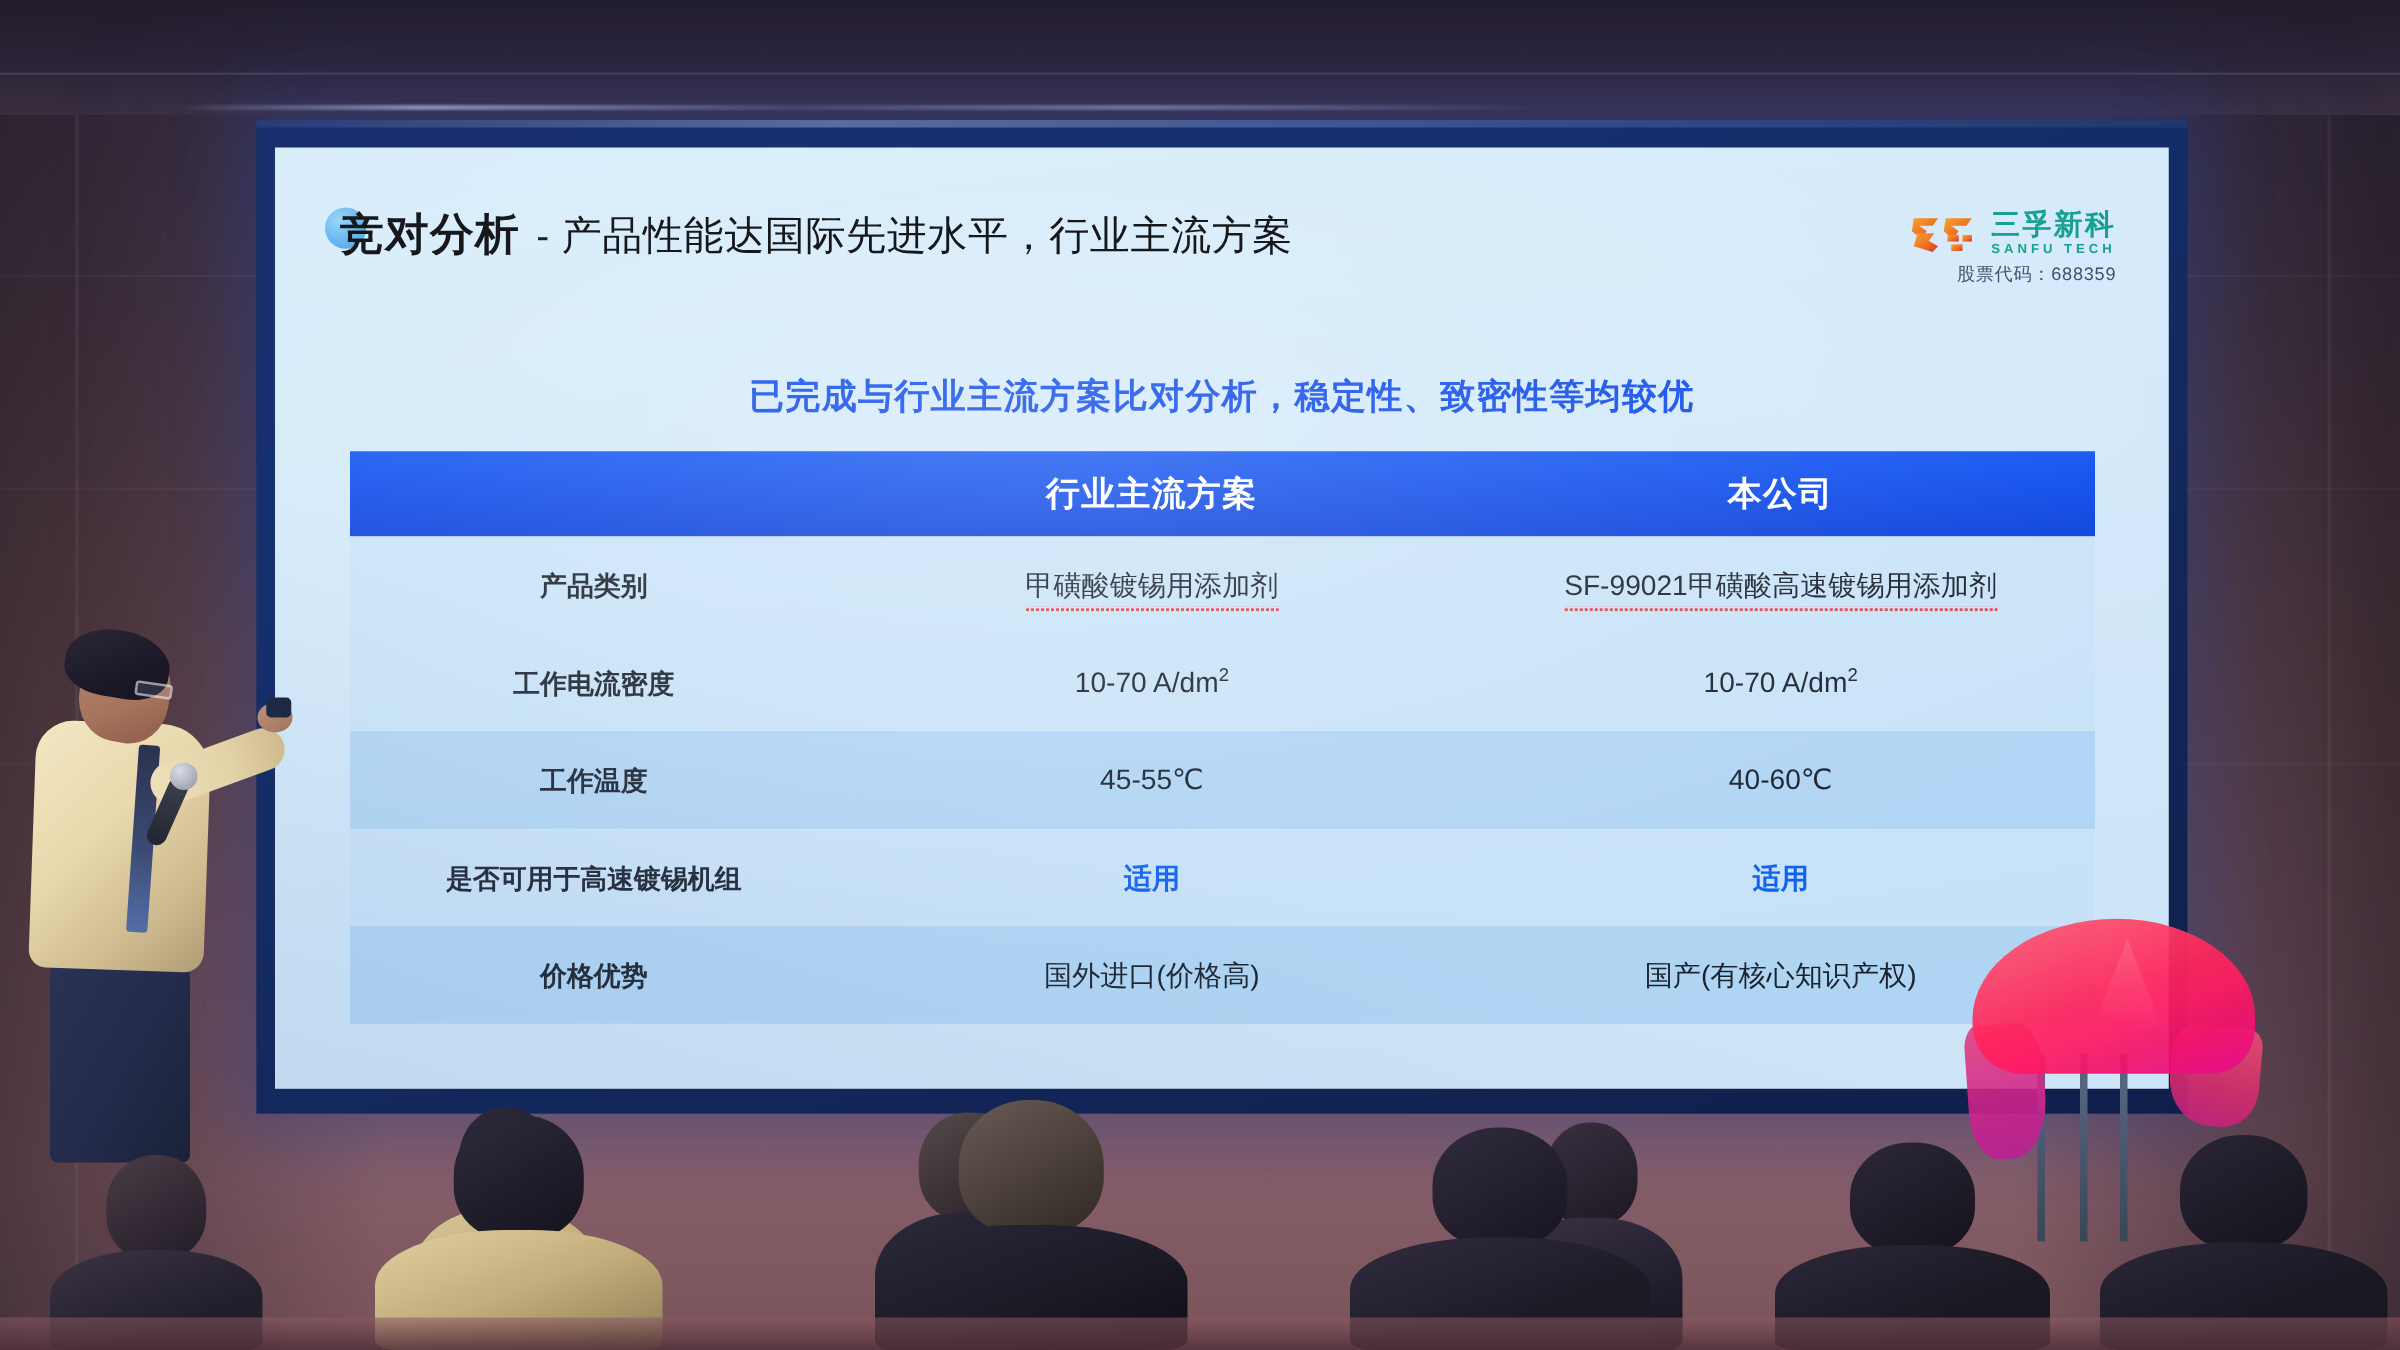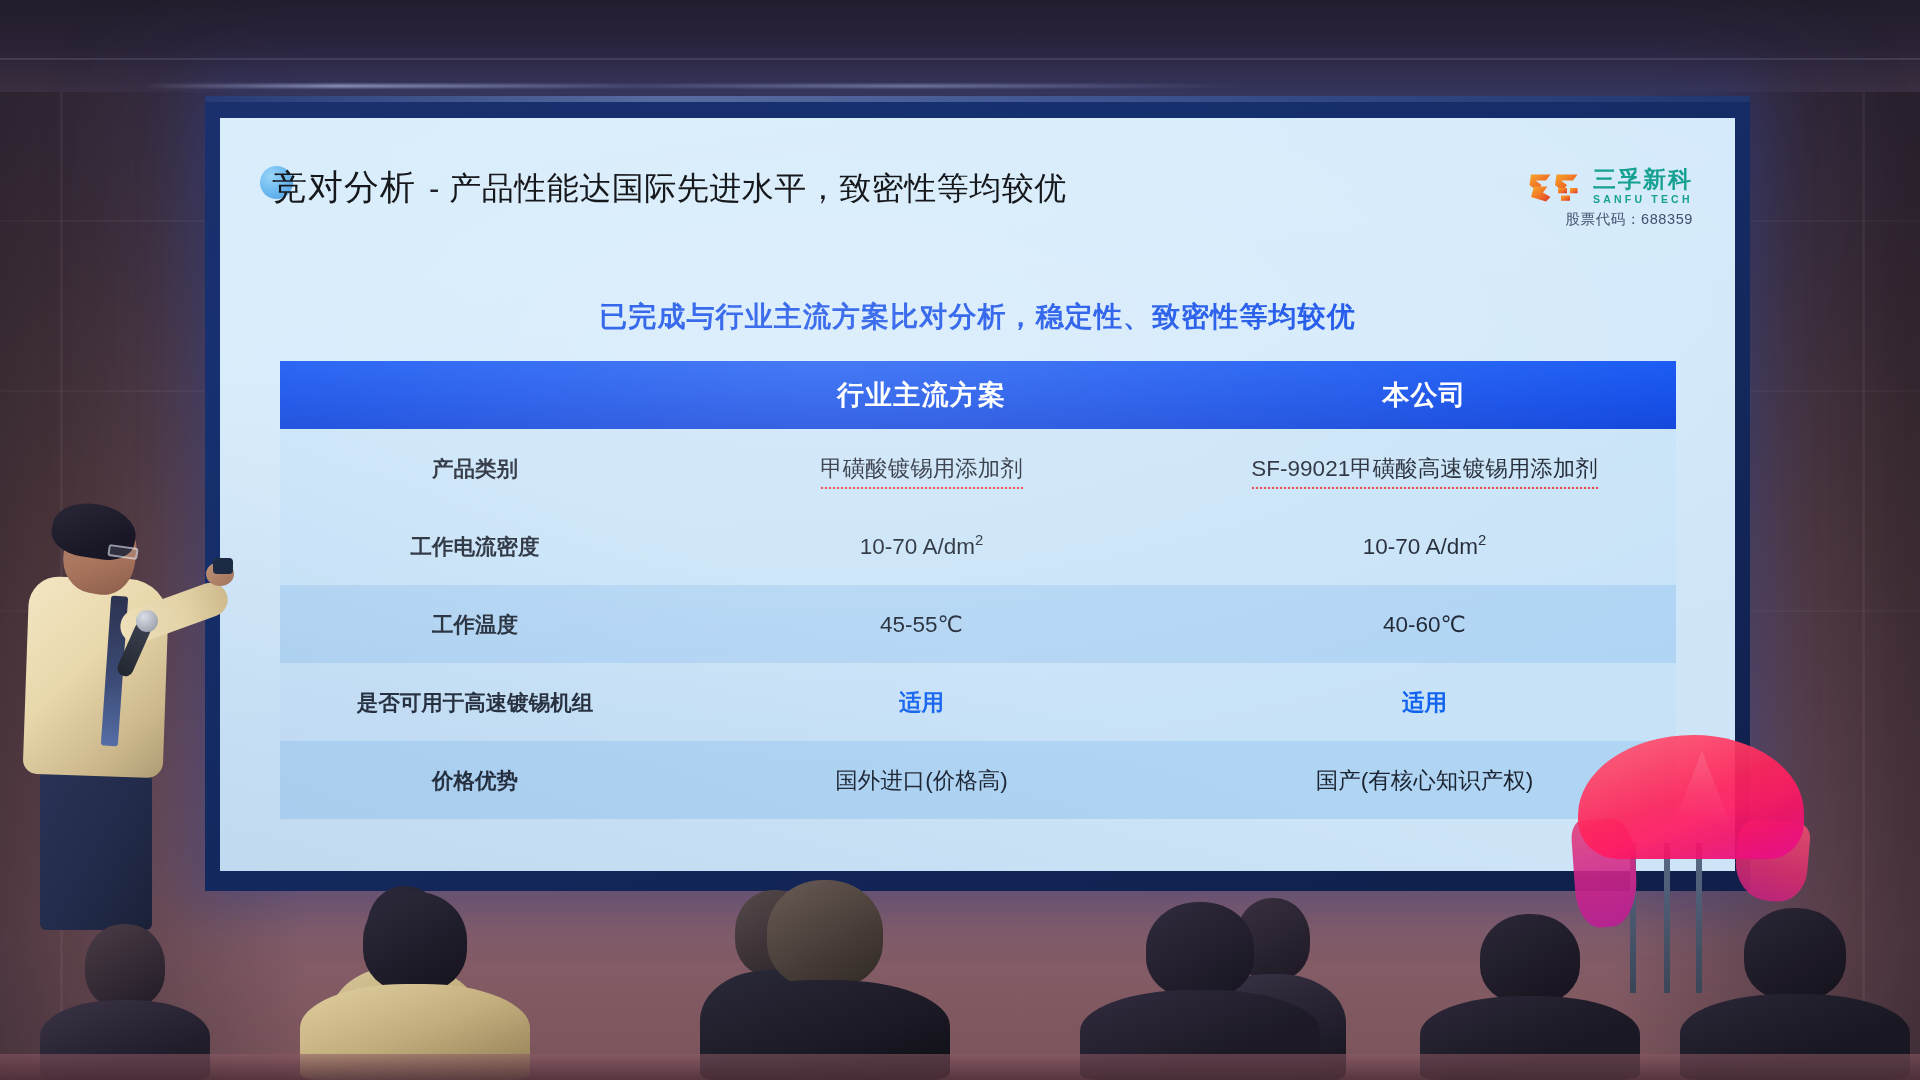--- a/index.html
+++ b/index.html
@@ -80,21 +80,21 @@
     position:absolute; left:52px; top:0; display:flex; align-items:baseline;
     white-space:nowrap;
   }
   .title-dot{
     position:absolute; left:40px; top:2px; width:33px; height:33px; border-radius:50%;
     background:radial-gradient(circle at 34% 30%,#8fd0f7 0%,#5cb3ef 45%,#2f8fdd 100%);
     opacity:.93;
   }
   .title-main{
     position:relative; z-index:2;
-    font-size:35px; font-weight:400; color:#16181c; letter-spacing:1px;
+    font-size:35px; font-weight:700; color:#16181c; letter-spacing:1px;
   }
   .title-sep{
     position:relative; z-index:2;
     font-size:31px; color:#1e2127; margin:0 10px 0 13px; font-weight:400;
   }
   .title-sub{
     position:relative; z-index:2;
     font-size:32px; font-weight:400; color:#16181c; letter-spacing:.5px;
   }
 
@@ -274,21 +274,21 @@
   <div class="screen-frame">
     <div class="frame-top-hilite"></div>
 
     <div class="slide">
 
       <div class="slide-header">
         <div class="title-dot"></div>
         <div class="title-wrap">
           <span class="title-main">竞对分析</span>
           <span class="title-sep">-</span>
-          <span class="title-sub">产品性能达国际先进水平，致密性等均较优</span>
+          <span class="title-sub">产品性能达国际先进水平，行业主流方案</span>
         </div>
 
         <div class="logo-block">
           <div class="logo-row">
             <svg class="logo-mark" viewBox="0 0 72 44">
               <defs>
                 <linearGradient id="og" x1="0" y1="0" x2="1" y2="1">
                   <stop offset="0" stop-color="#f6a21d"></stop>
                   <stop offset="55%" stop-color="#ef6a1b"></stop>
                   <stop offset="100%" stop-color="#d9261c"></stop>

